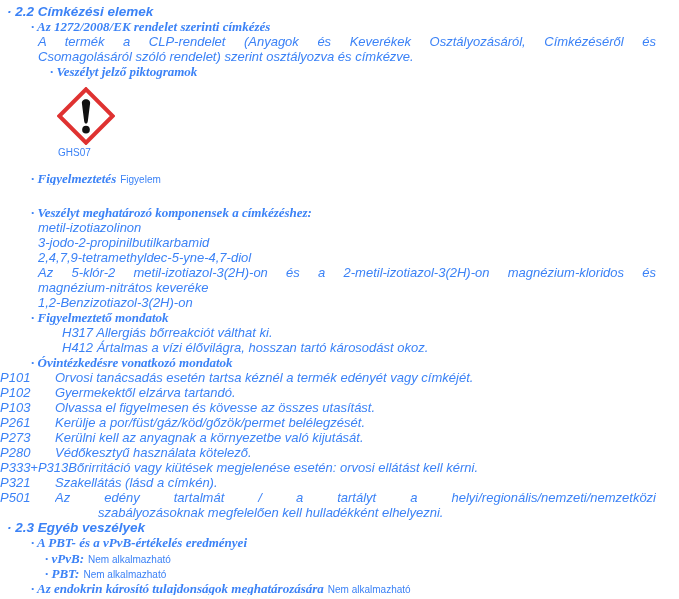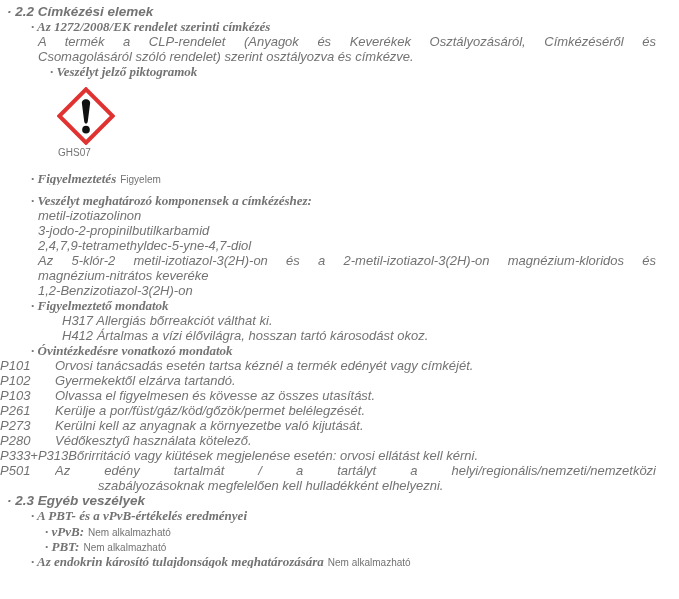--- a/index.html
+++ b/index.html
@@ -1,17 +1,17 @@
 <!DOCTYPE html>
 <html><head>
 <meta charset="utf-8">
 <style>
   html,body{margin:0;padding:0;background:#fff;}
   .pg{
-    width:679px;height:599px;background:#ffffff;color:#737373;
+    width:679px;height:599px;background:#ffffff;color:#3b82f6;
     position:relative;overflow:hidden;box-sizing:border-box;
     padding-top:4px;
   }
   
   .fsb{font-family:"Liberation Sans",sans-serif;font-weight:bold;font-style:italic;font-size:13.5px;}
   .fse{font-family:"Liberation Serif",serif;font-weight:bold;font-style:italic;font-size:13px;}
   .fi{font-family:"Liberation Sans",sans-serif;font-style:italic;font-size:13px;}
   .fu{font-family:"Liberation Sans",sans-serif;font-style:normal;font-size:10px;}
   
   .ln{height:15px;line-height:15px;white-space:nowrap;overflow:hidden;}
@@ -28,21 +28,21 @@
   .crow{display:flex;height:15px;line-height:15px;padding-right:23px;}
   .code{min-width:55px;flex:none;white-space:nowrap;}
   .ctext{flex:1;white-space:nowrap;overflow:hidden;}
   .ctext.stretch{white-space:normal;text-align:justify;text-align-last:justify;}
   .cont{padding-left:98px;}
   
   .picto{padding-left:57px;margin-top:8px;height:58px;}
   .picto svg{display:block;}
   .picto-label{padding-left:58px;}
   .mt10{margin-top:10px;}
-  .mt8{margin-top:8px;font-family:Liberation Serif, serif;}
+  .mt8{margin-top:20px;font-family:Liberation Serif, serif;}
 </style>
 </head>
 <body>
 
 <div class="pg">
 
   <div class="ln fsb i0">· 2.2 Címkézési elemek</div>
   <div class="ln fse i1">· Az 1272/2008/EK rendelet szerinti címkézés</div>
   <div class="wrapln fi i2">A termék a CLP-rendelet (Anyagok és Keverékek Osztályozásáról, Címkézéséről és</div>
   <div class="ln fi i2">Csomagolásáról szóló rendelet) szerint osztályozva és címkézve.</div>
@@ -104,20 +104,24 @@
   </div>
   <div class="crow fi">
     <span class="code">P280</span>
     <span class="ctext">Védőkesztyű használata kötelező.</span>
   </div>
   <div class="crow fi">
     <span class="code">P333+P313</span>
     <span class="ctext">Bőrirritáció vagy kiütések megjelenése esetén: orvosi ellátást kell kérni.</span>
   </div>
   <div class="crow fi">
+    <span class="code">P321</span>
+    <span class="ctext">Szakellátás (lásd a címkén).</span>
+  </div>
+  <div class="crow fi">
     <span class="code">P501</span>
     <span class="ctext stretch">Az edény tartalmát / a tartályt a helyi/regionális/nemzeti/nemzetközi</span>
   </div>
   <div class="ln fi cont">szabályozásoknak megfelelően kell hulladékként elhelyezni.</div>
 
   <div class="ln fsb i0">· 2.3 Egyéb veszélyek</div>
   <div class="ln fse i1">· A PBT- és a vPvB-értékelés eredményei</div>
   <div class="ln i4">
     <span class="fse">· vPvB:</span>
     <span class="fu">Nem alkalmazható</span>

